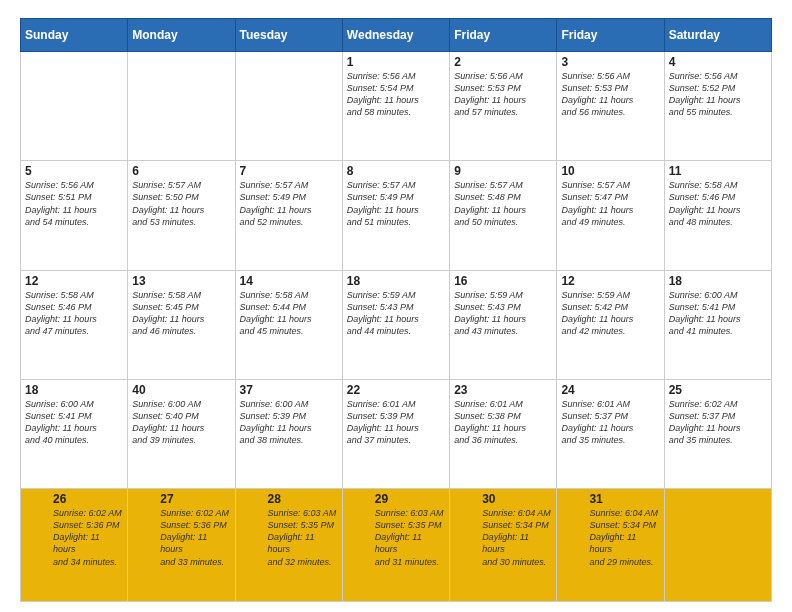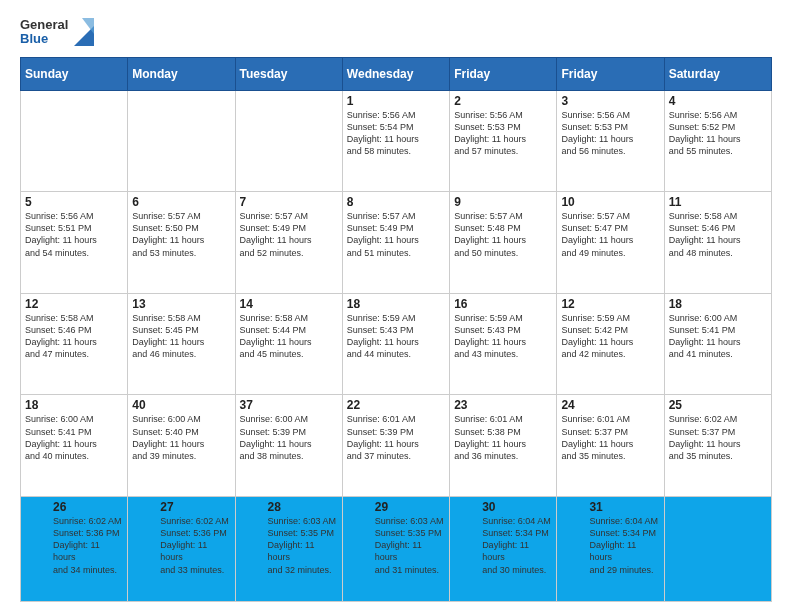--- a/index.html
+++ b/index.html
@@ -59,60 +59,44 @@
     .calendar td {
       vertical-align: top;
       border: 1px solid #ccc;
       padding: 3px 4px;
       font-size: 9.5px;
       color: #333;
       background: #fff;
       height: 80px;
     }
     .calendar tr:last-child td {
-      background: #0ea5e9;
+      background: #eab308;
       padding-left: 32px;
     }
     .day-num {
       font-size: 12px;
       font-weight: bold;
       color: #222;
       display: block;
       margin-bottom: 1px;
     }
     .cell-text {
       font-size: 9px;
       line-height: 1.35;
       color: #333;
+      font-style: italic;
     }
     .empty-cell {
       background: #f9f9f9;
     }
   </style>
 </head>
 <body>
 
 <div class="page">
-  <div class="header">
-    <div class="logo">
-
-    <div style="display: flex; flex-direction: column; line-height: 1.1; margin-right: 2px;">
-          <span style="font-size: 13px; font-weight: bold; color: rgb(51, 51, 51);">General</span>
-          <span style="font-size: 13px; font-weight: bold; color: rgb(26, 95, 168);">Blue</span>
-        </div>
-        <svg width="20" height="28" viewBox="0 0 20 28">
-          <polygon points="0,28 20,28 20,8" fill="#2a6db5"></polygon>
-          <polygon points="8,0 20,0 20,16" fill="#5a9fd4" opacity="0.7"></polygon>
-        </svg>
-      </div>
-    <div class="title-area">
-      <div class="month-title"></div>
-      <div class="location"></div>
-    </div>
-  </div>
 
   <table class="calendar">
     <thead>
       <tr>
       <th>Sunday</th>
           <th>Monday</th>
           <th>Tuesday</th>
           <th>Wednesday</th>
           <th>Friday</th>
           <th>Friday</th>

